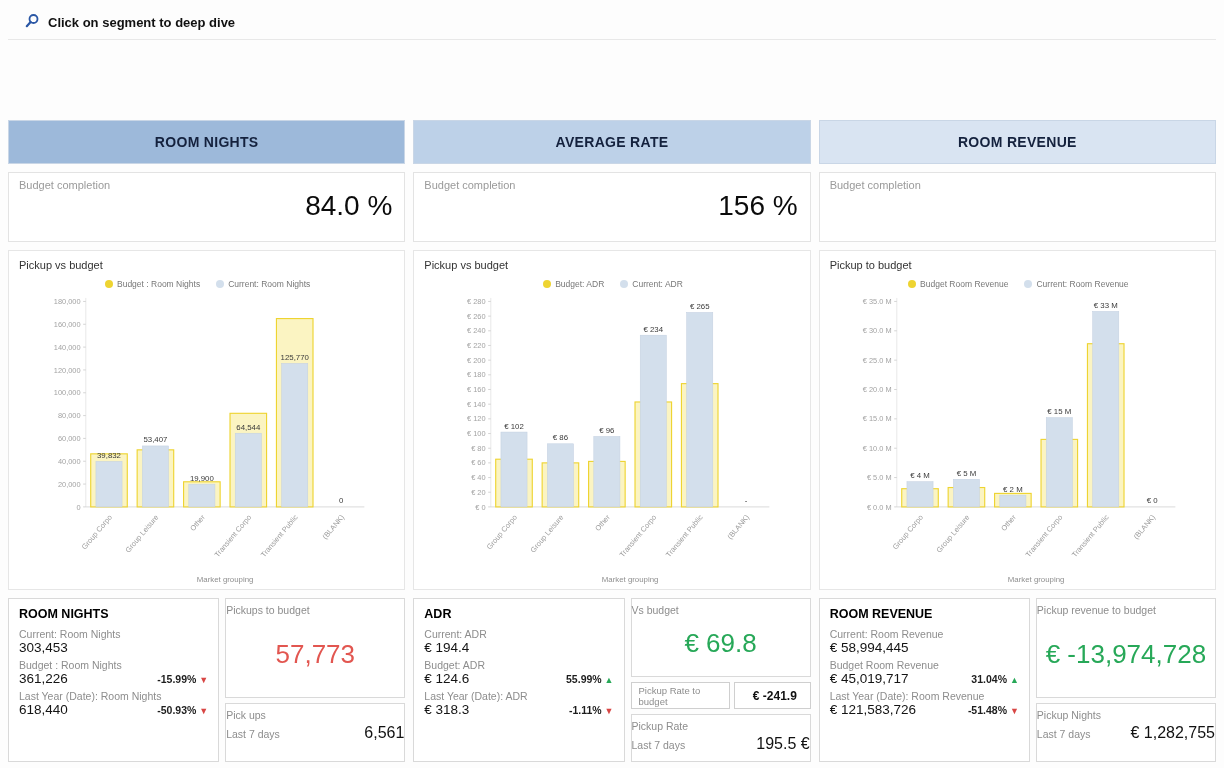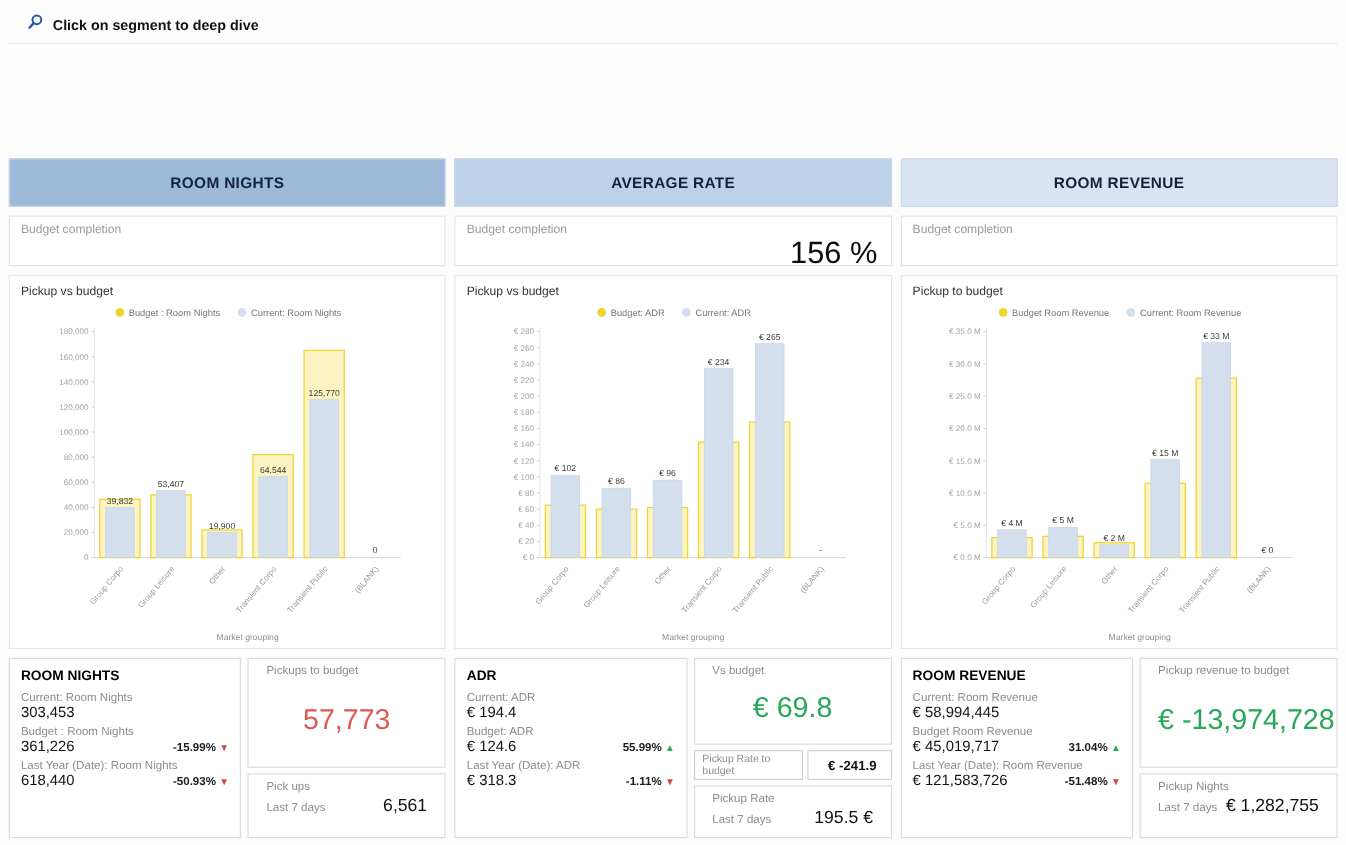--- a/index.html
+++ b/index.html
@@ -3,41 +3,41 @@
 <meta charset="utf-8">
 <style>
   * { margin:0; padding:0; box-sizing:border-box; }
   html,body { width:1224px; height:768px; background:#fdfdfd; font-family:"Liberation Sans", sans-serif; color:#1c1c1c; overflow:hidden; }
   .page { padding:6px 8px; display:flex; flex-direction:column; height:100%; }
   .note-bar { height:34px; display:flex; align-items:center; gap:8px; padding-left:16px; border-bottom:1px solid #e8e8e8; margin-bottom:10px; }
   .note-text { font-weight:bold; font-size:13px; color:#111; }
   .grid { display:grid; grid-template-columns:repeat(3,1fr); gap:8px; flex:1; }
   .col { display:flex; flex-direction:column; gap:8px; min-width:0;justify-content:flex-end; }
   .header-card { height:44px; display:flex; align-items:center; justify-content:center; font-weight:bold; font-size:14px; letter-spacing:.3px; color:#14213d; border:1px solid #c9d6e6; }
-  .completion-card { background:#fff; border:1px solid #e3e3e3; padding:6px 12px 4px 10px; height:46px; }
+  .completion-card { background:#fff; border:1px solid #e3e3e3; padding:6px 12px 4px 10px; height:70px; }
   .completion-label { font-size:11px; color:#9a9a9a; }
   .completion-value { font-size:28px; color:#0b0b0b; text-align:right; line-height:1.05; font-weight:500; }
   .chart-card { background:#fff; border:1px solid #e6e6e6; height:340px; padding:8px 8px 2px 10px; display:flex; flex-direction:column; }
   .chart-title { font-size:11px; color:#333; }
   .legend { display:flex; justify-content:center; gap:16px; margin-top:8px; font-size:8.5px; color:#777; }
   .leg-item { display:flex; align-items:center; gap:4px; }
   .dot { display:inline-block; width:8px; height:8px; border-radius:50%; background:#ccc; }
   svg.chart { width:100%; height:auto; display:block; margin-top:2px; }
   .bottom { display:flex; gap:6px; height:164px; }
   .summary-card { flex:1.05; border:1px solid #d9d9d9; background:#fff; padding:8px 10px 6px 10px; min-width:0; }
   .sum-title { font-weight:bold; font-size:12.5px; color:#000; margin-bottom:7px; }
   .sum-label { font-size:10.5px; color:#8d8d8d; margin-top:4px; }
   .sum-value-row { display:flex; justify-content:space-between; align-items:baseline; }
   .sum-value { font-size:13.5px; color:#141414; }
   .sum-delta { font-size:10.5px; font-weight:bold; color:#1d1d1d; white-space:nowrap; }
   .arrow { font-size:9px; }
   .arrow.up { color:#27a858; }
   .arrow.down { color:#d84644; }
   .kpi-col { flex:1; display:flex; flex-direction:column; gap:5px; min-width:0; }
-  .kpi-card { border:1px solid #d9d9d9; background:#fff; padding:5px 16px; display:flex; flex-direction:column; min-width:0; }
+  .kpi-card { border:1px solid #d9d9d9; background:#fff; padding:5px 0; display:flex; flex-direction:column; min-width:0; }
   .kpi-top { flex:1.9; }
   .kpi-bottom { flex:1; }
   .kpi-label { font-size:10.5px; color:#8d8d8d; }
   .kpi-value-big { font-size:26px; text-align:center; margin:auto; font-weight:500; white-space:nowrap; }
   .c3 .kpi-value-big { font-size:26px; }
   .kpi-sub-row { display:flex; justify-content:space-between; align-items:baseline; margin-top:3px; gap:4px; }
   .kpi-sub { font-size:10.5px; color:#8d8d8d; }
   .kpi-value-mid { font-size:16px; color:#111; font-weight:500; white-space:nowrap; }
   .kpi-mid { display:flex; gap:4px; height:27px; }
   .kpi-mid-box { border:1px solid #cfcfcf; background:#fff; display:flex; align-items:center; padding:2px 7px; }
@@ -60,20 +60,21 @@
   </div>
 
   <div class="grid">
 
     <div class="col">
       <div class="header-card" style="background: rgb(157, 185, 218);">
         <span>ROOM NIGHTS</span>
       </div>
       <div class="completion-card">
         <div class="completion-label">Budget completion</div>
+        <div class="completion-value">84.0 %</div>
       </div>
       <div class="chart-card">
         <div class="chart-title">Pickup vs budget</div>
         <div class="legend">
           <span class="leg-item">
               <i class="dot" style="background: rgb(238, 212, 49);"></i>
               <span>Budget : Room Nights</span>
             </span>
           <span class="leg-item">
               <i class="dot" style="background: rgb(211, 223, 236);"></i>

